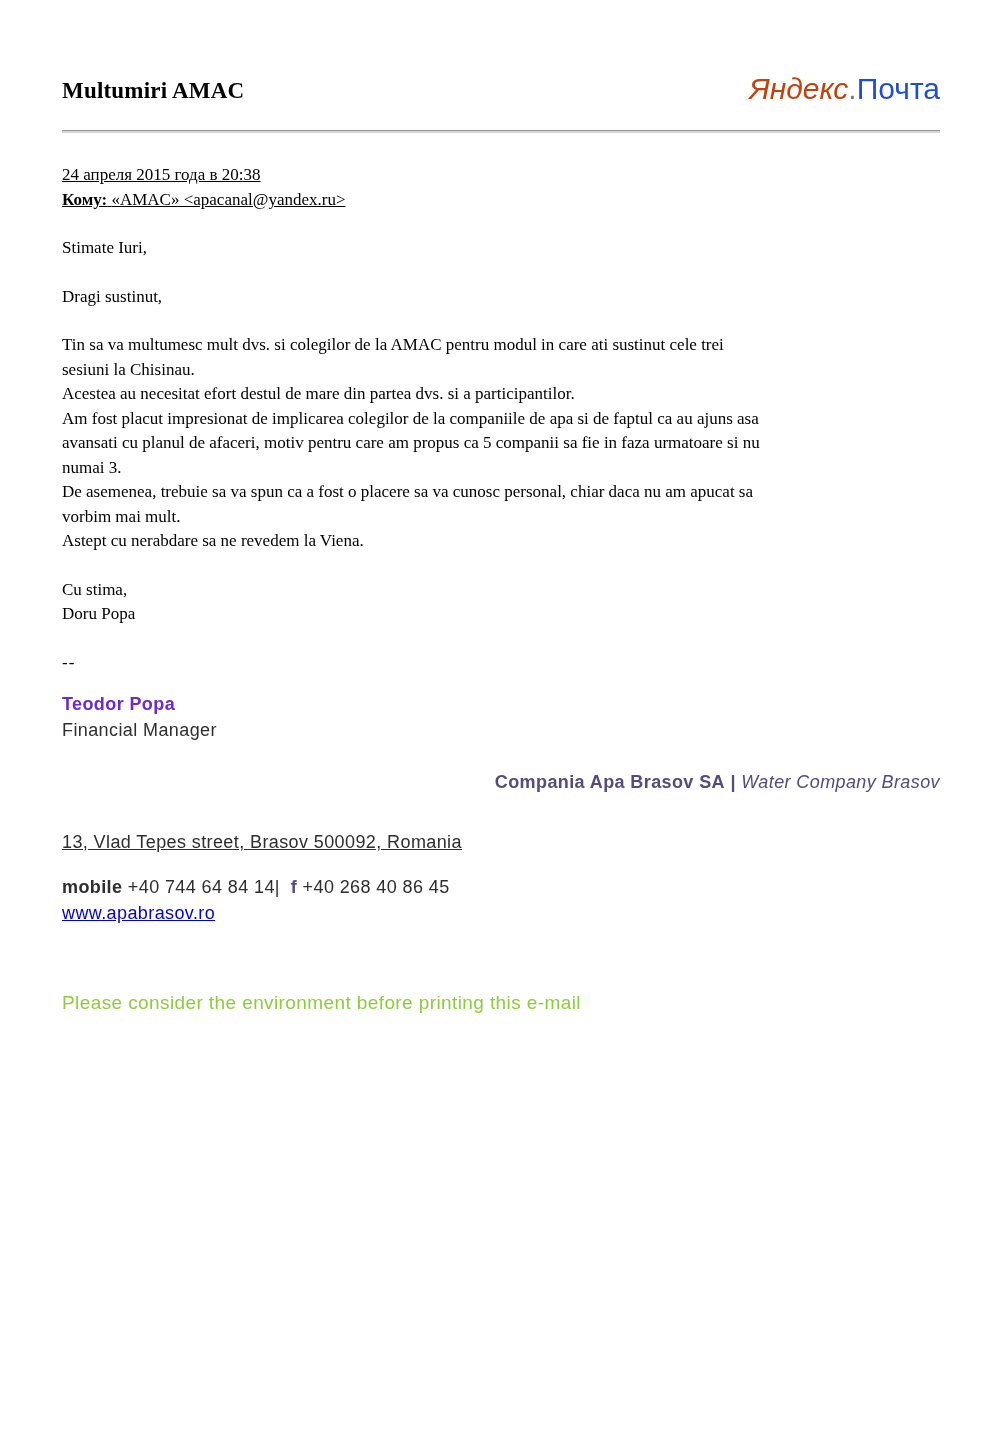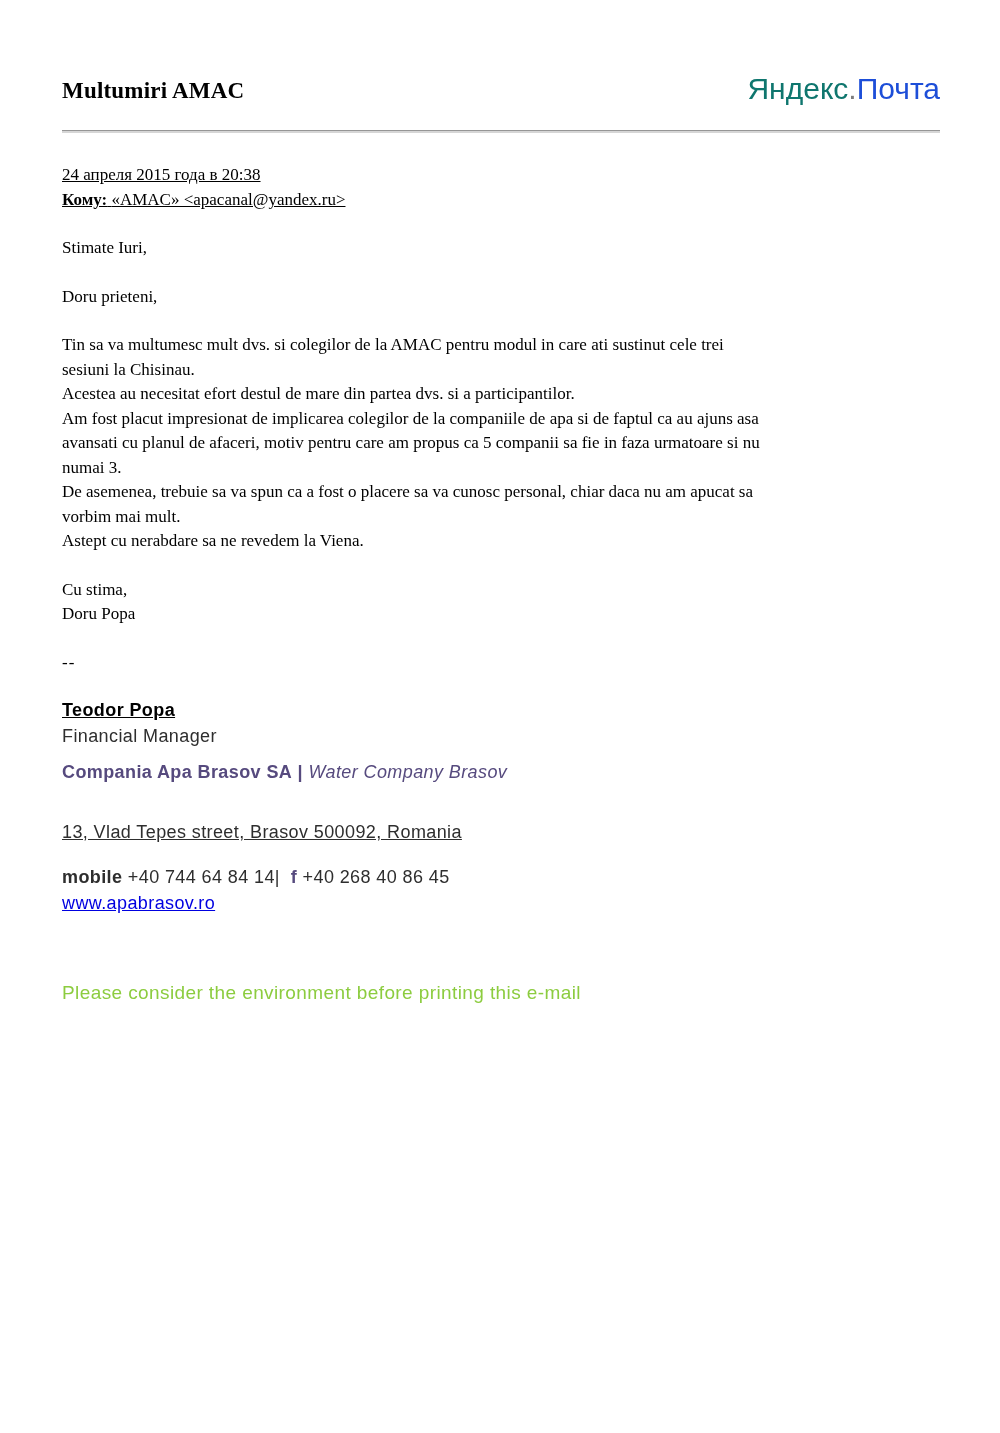--- a/index.html
+++ b/index.html
@@ -26,21 +26,21 @@
     margin: 0;
     letter-spacing: 0.2px;
   }
   .logo {
     font-family: "Liberation Sans", sans-serif;
     font-size: 30px;
     font-weight: 500;
     line-height: 1;
     white-space: nowrap;
   }
-  .logo .ya   { color: #0f766e; }
+  .logo .ya   { color: #c2410c; font-style: italic; }
   .logo .dot  { color: #7d7d7d; }
   .logo .mail { color: #1d4ed8; }
 
   .header-divider {
     margin: 26px 0 0 0;
     border: none;
     height: 2px;
     background: #d6d6d6;
     border-top: 1px solid #969696;
   }
@@ -59,22 +59,22 @@
   .signature {
     font-family: "Liberation Sans", sans-serif;
     font-size: 18px;
     line-height: 26px;
     color: #2e2e2e;
     letter-spacing: 0.4px;
   }
   .purple      { color: #564a7e; }
   .bold        { font-weight: bold; }
   .italic      { font-style: italic; }
-  .sig-name    { margin-top: 22px; font-weight: bold; color: #000000; text-decoration: underline; }
-  .sig-company { margin-top: 10px; }
+  .sig-name    { margin-top: 16px; font-weight: bold; color: #6d28d9; }
+  .sig-company { margin-top: 26px; text-align: right; }
   .sig-address { margin-top: 34px; text-decoration: underline; }
   .sig-phone   { margin-top: 19px; }
   .website a, .website span {
     color: #0000e0;
     text-decoration: underline;
     cursor: pointer;
   }
   .eco-note {
     margin-top: 64px;
     color: #8ccc3f;
@@ -97,21 +97,21 @@
 
   <hr class="header-divider">
 
   <div class="meta">
     <div class="line">24 апреля 2015 года в 20:38</div>
     <div class="line"><b>Кому:</b> <span>«AMAC» &lt;apacanal@yandex.ru&gt;</span></div>
   </div>
 
   <div class="body-text">
     <div class="blank-above">Stimate Iuri,</div>
-    <div class="blank-above">Doru prieteni,</div>
+    <div class="blank-above">Dragi sustinut,</div>
     <div class="para blank-above">Tin sa va multumesc mult dvs. si colegilor de la AMAC pentru modul in care ati sustinut cele trei
 sesiuni la Chisinau.
 Acestea au necesitat efort destul de mare din partea dvs. si a participantilor.
 Am fost placut impresionat de implicarea colegilor de la companiile de apa si de faptul ca au ajuns asa
 avansati cu planul de afaceri, motiv pentru care am propus ca 5 companii sa fie in faza urmatoare si nu
 numai 3.
 De asemenea, trebuie sa va spun ca a fost o placere sa va cunosc personal, chiar daca nu am apucat sa
 vorbim mai mult.
 Astept cu nerabdare sa ne revedem la Viena.</div>
     <div class="blank-above">Cu stima,</div>

